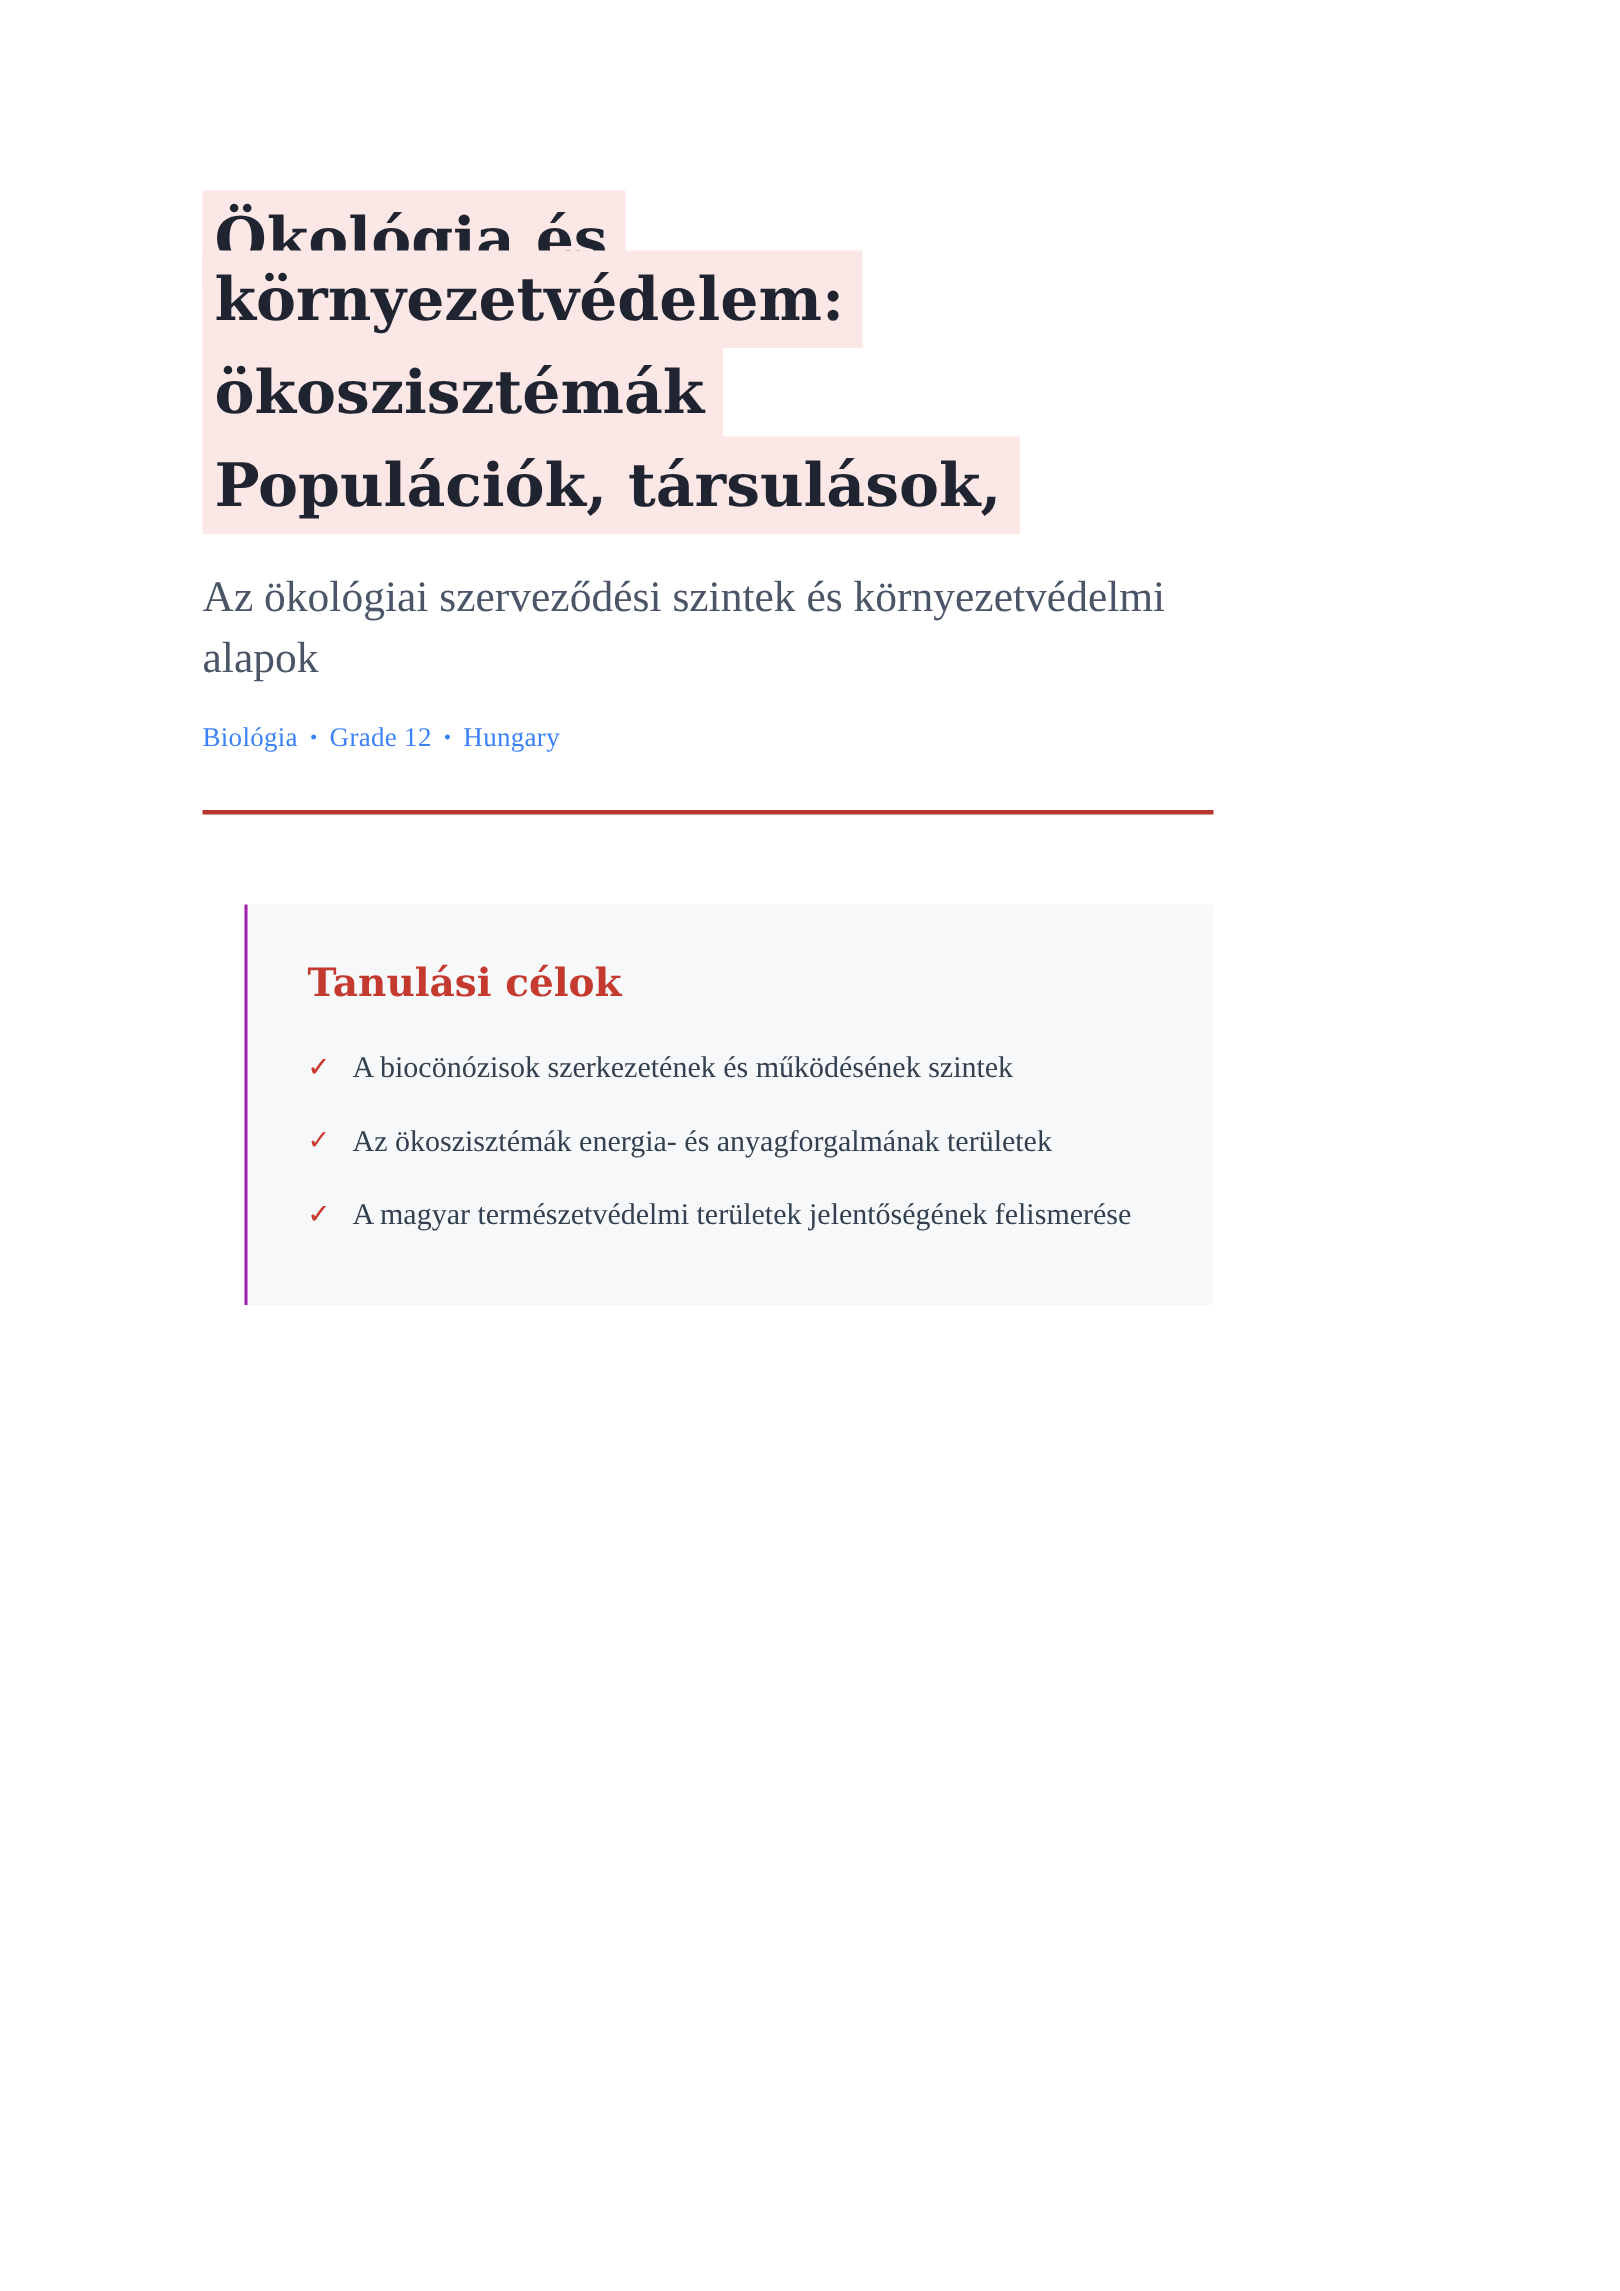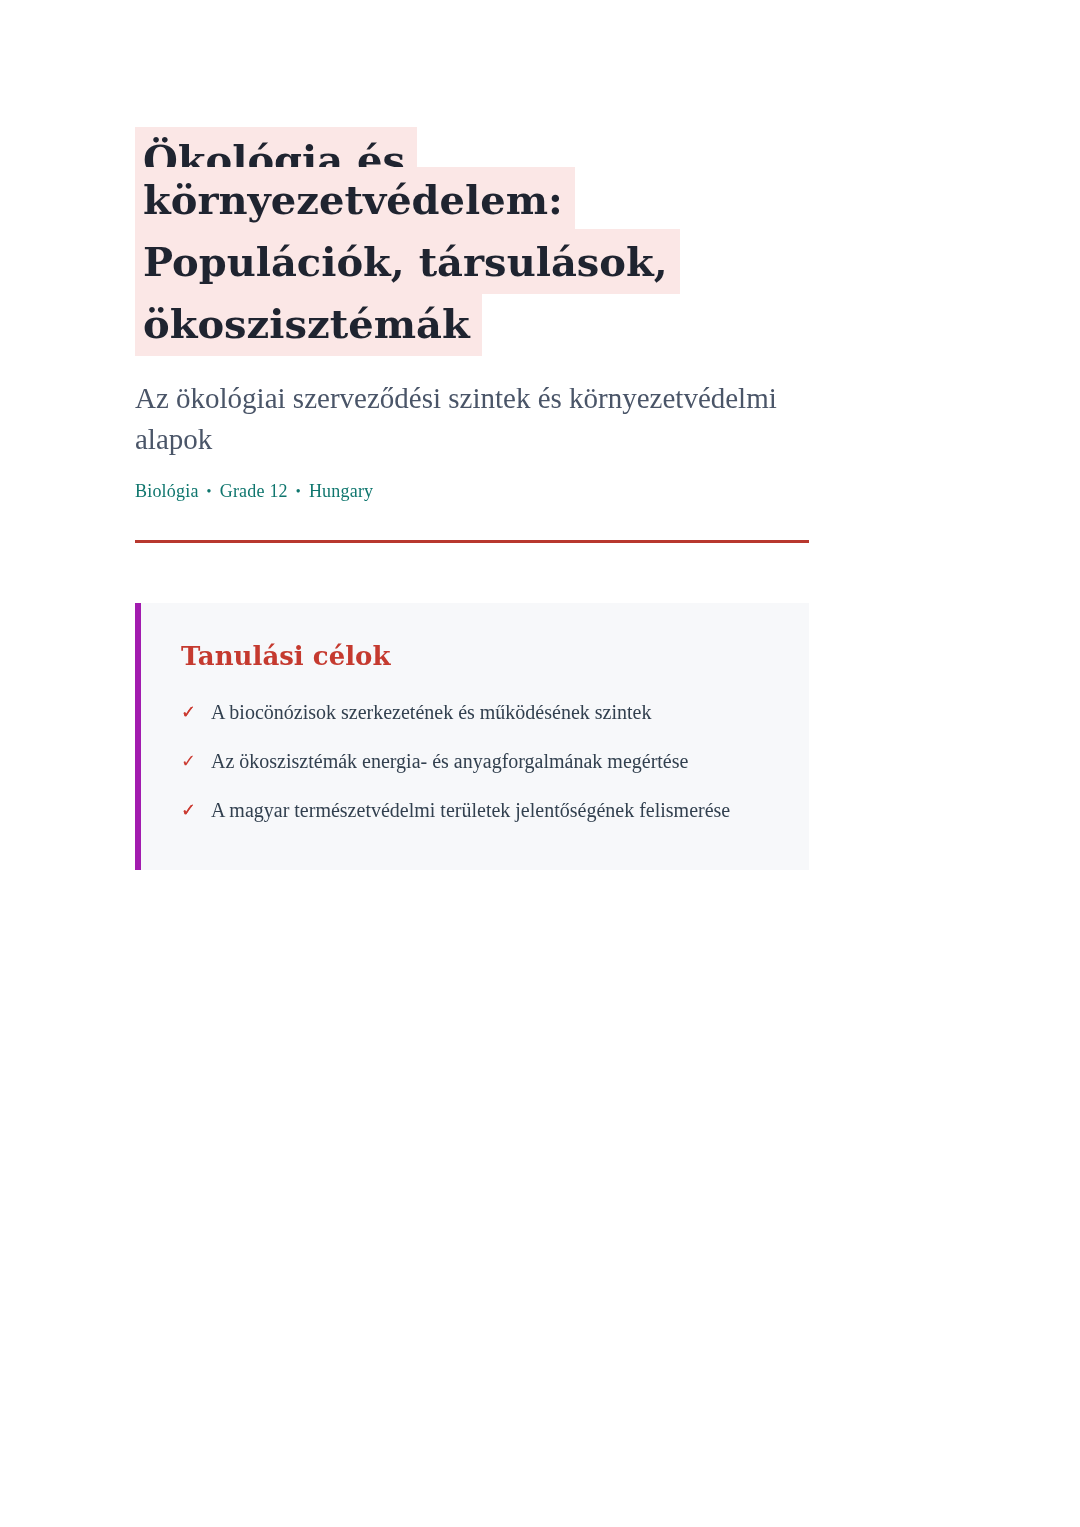--- a/index.html
+++ b/index.html
@@ -36,43 +36,44 @@
   
   .subtitle {
     font-size: 29px;
     color: #4a5568;
     margin: 34px 0 0 0;
     line-height: 1.4;
   }
   
   .meta {
     font-size: 18px;
-    color: #0f766e;
+    color: #3b82f6;
     margin-top: 22px;
     letter-spacing: 0.2px;
   }
   .meta .sep {
     margin: 0 8px;
     font-size: 14px;
     vertical-align: 1px;
   }
   
   .rule {
     border: none;
     border-top: 3px solid #b8382e;
     margin: 38px 0 0 0;
     width: 100%;
   }
   
   .card {
     margin-top: 60px;
     background: #f7f8fa;
-    border-left: 6px solid #a21caf;
+    border-left: 2px solid #a21caf;
     padding: 38px 40px 44px 40px;
     box-sizing: border-box;
+    margin-left: 28px;
   }
   .card-heading {
     font-family: "DejaVu Serif", "Liberation Serif", serif;
     font-size: 26px;
     font-weight: 700;
     color: #c53a2f;
     margin: 0 0 26px 0;
   }
   .goals-list {
     list-style: none;
@@ -99,22 +100,22 @@
     font-size: 18px;
   }
 </style>
 </head>
 <body>
 
 <div class="page">
 
   <h1 class="title">
     <div class="title-line"><span class="hl">Ökológia és környezetvédelem:</span></div>
+    <div class="title-line"><span class="hl">ökoszisztémák</span></div>
     <div class="title-line"><span class="hl">Populációk, társulások,</span></div>
-    <div class="title-line"><span class="hl">ökoszisztémák</span></div>
   </h1>
 
   <p class="subtitle">Az ökológiai szerveződési szintek és környezetvédelmi alapok</p>
 
   <div class="meta">
     <span>Biológia</span><span class="sep">•</span><span>Grade 12</span><span class="sep">•</span><span>Hungary</span>
   </div>
 
   <hr class="rule">
 
@@ -123,21 +124,21 @@
     <ul class="goals-list">
       <li class="goal-item">
         <span class="check">✓</span>
       </li>
       <li class="goal-item">
         <span class="check">✓</span>
         <span>A biocönózisok szerkezetének és működésének szintek</span>
       </li>
       <li class="goal-item">
         <span class="check">✓</span>
-        <span>Az ökoszisztémák energia- és anyagforgalmának megértése</span>
+        <span>Az ökoszisztémák energia- és anyagforgalmának területek</span>
       </li>
       <li class="goal-item">
         <span class="check">✓</span>
       </li>
       <li class="goal-item">
         <span class="check">✓</span>
         <span>A magyar természetvédelmi területek jelentőségének felismerése</span>
       </li>
     </ul>
   </section>

